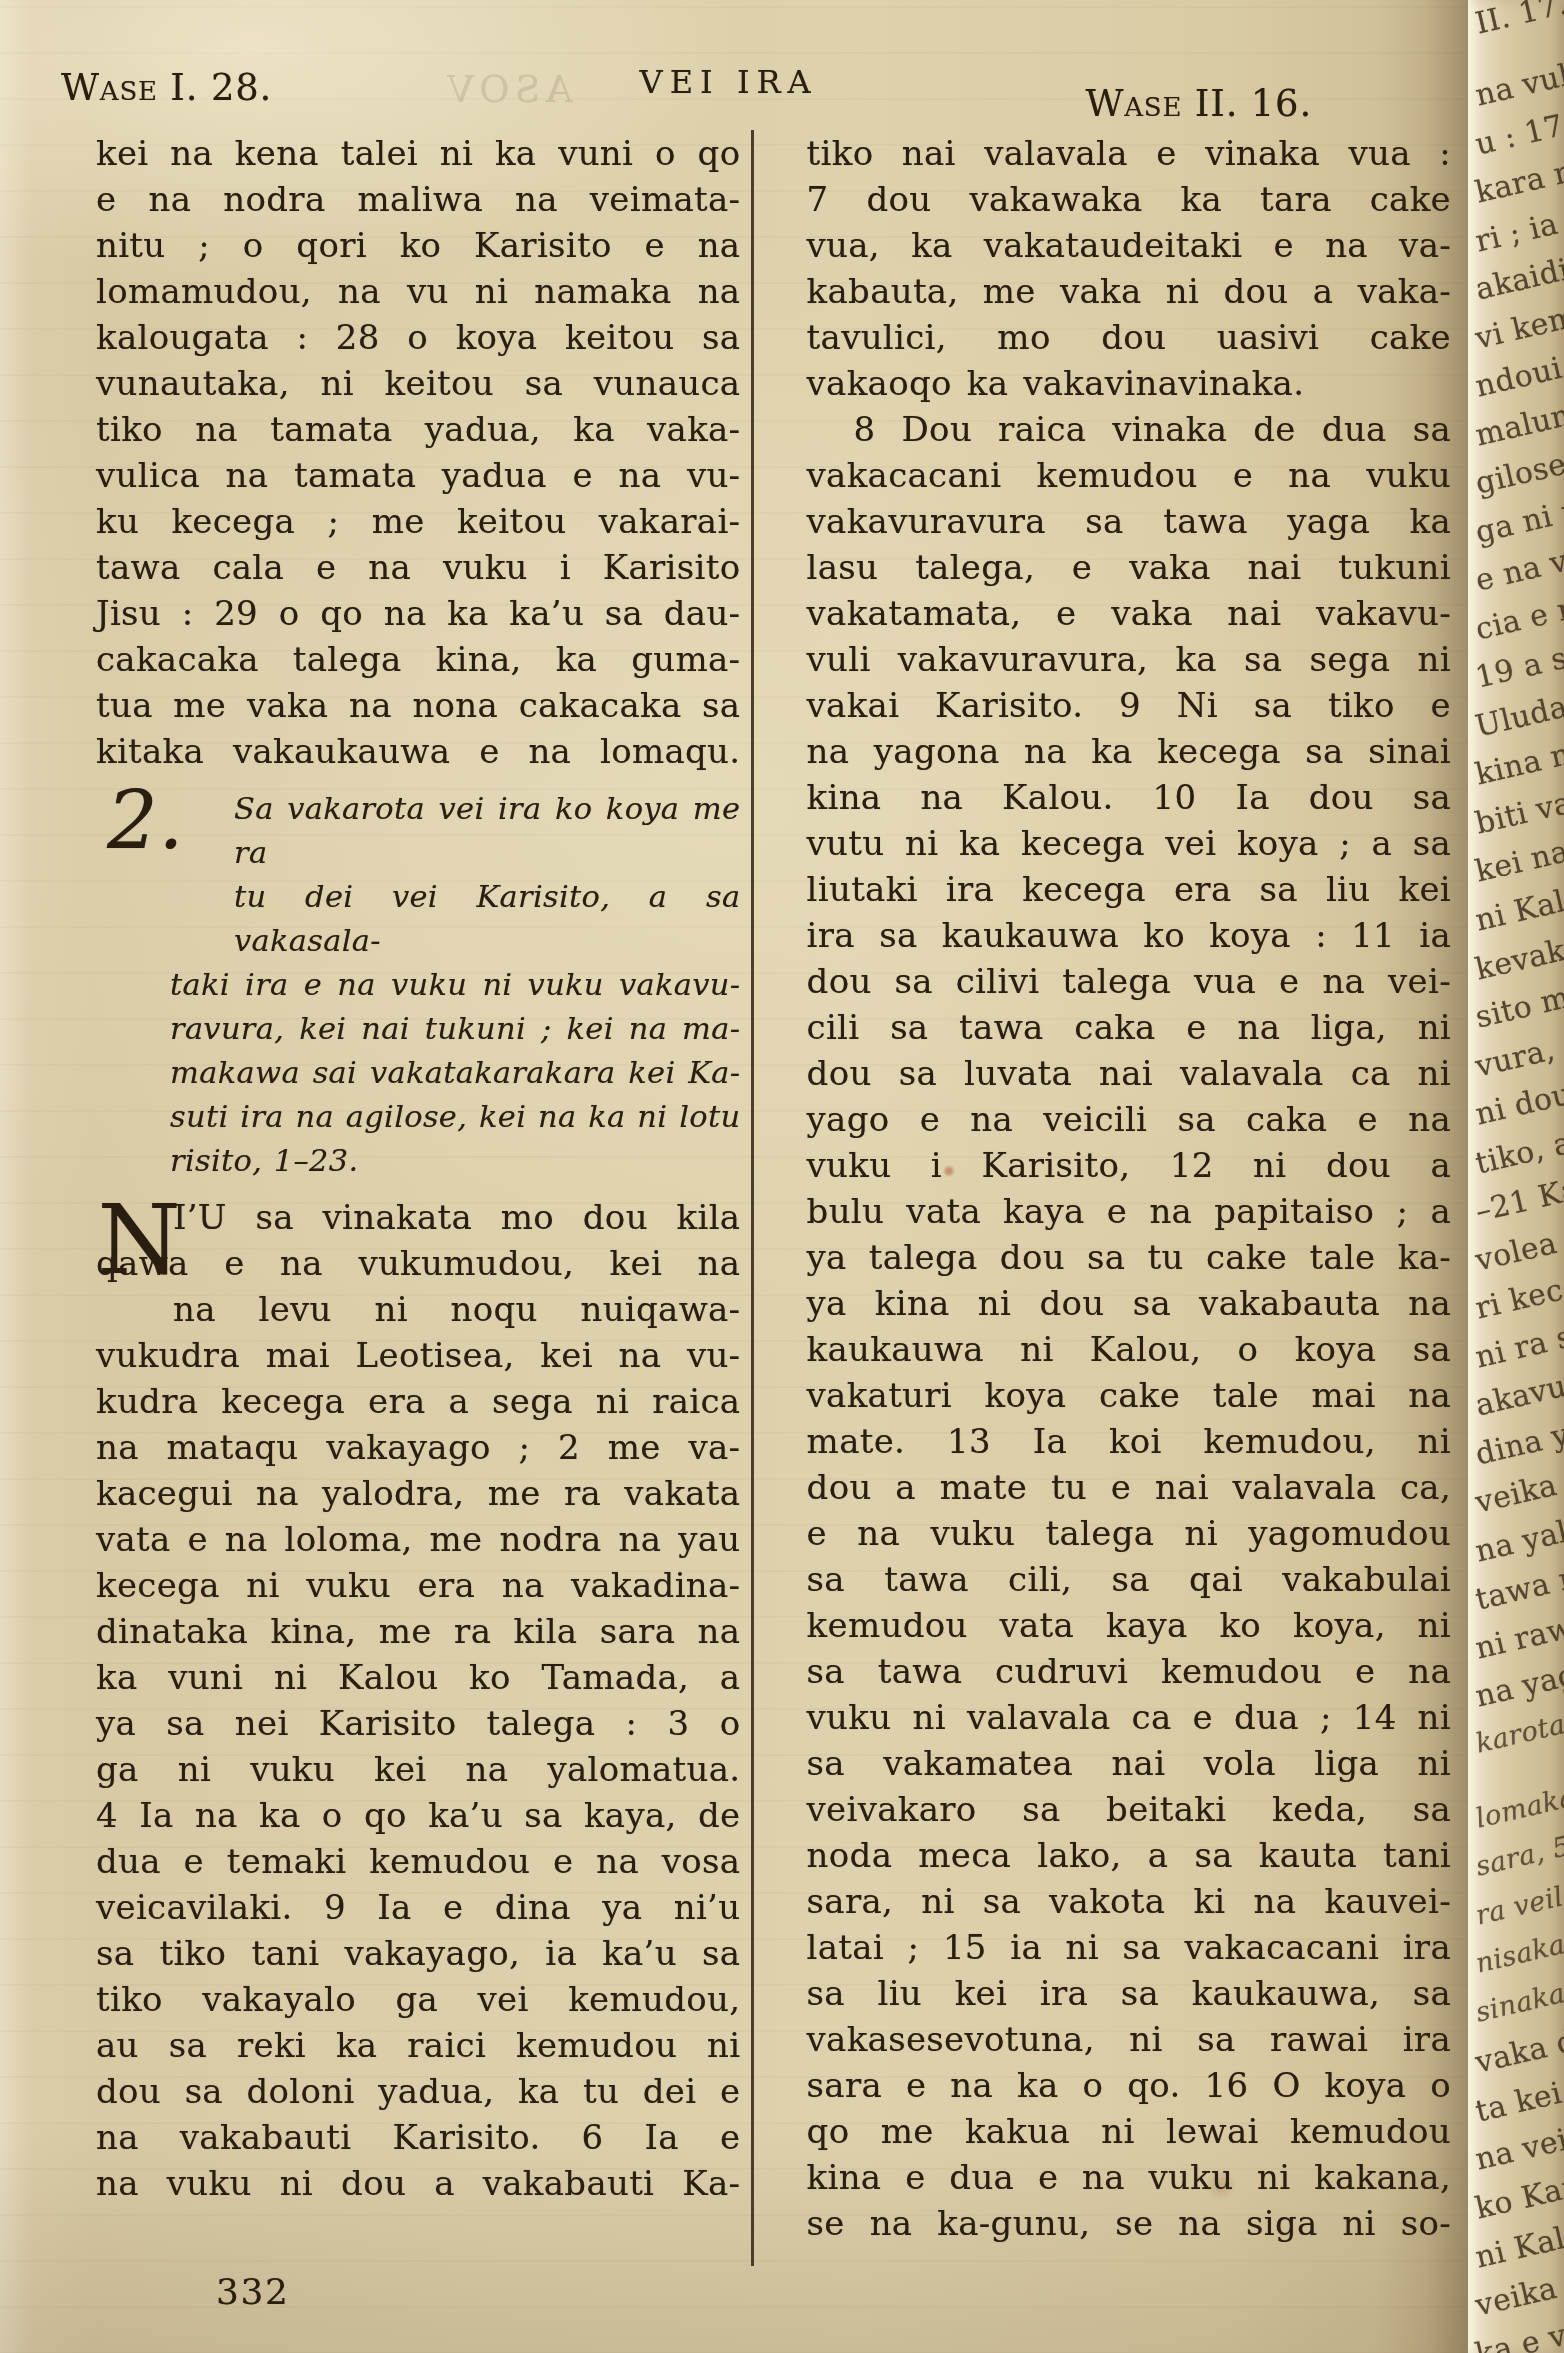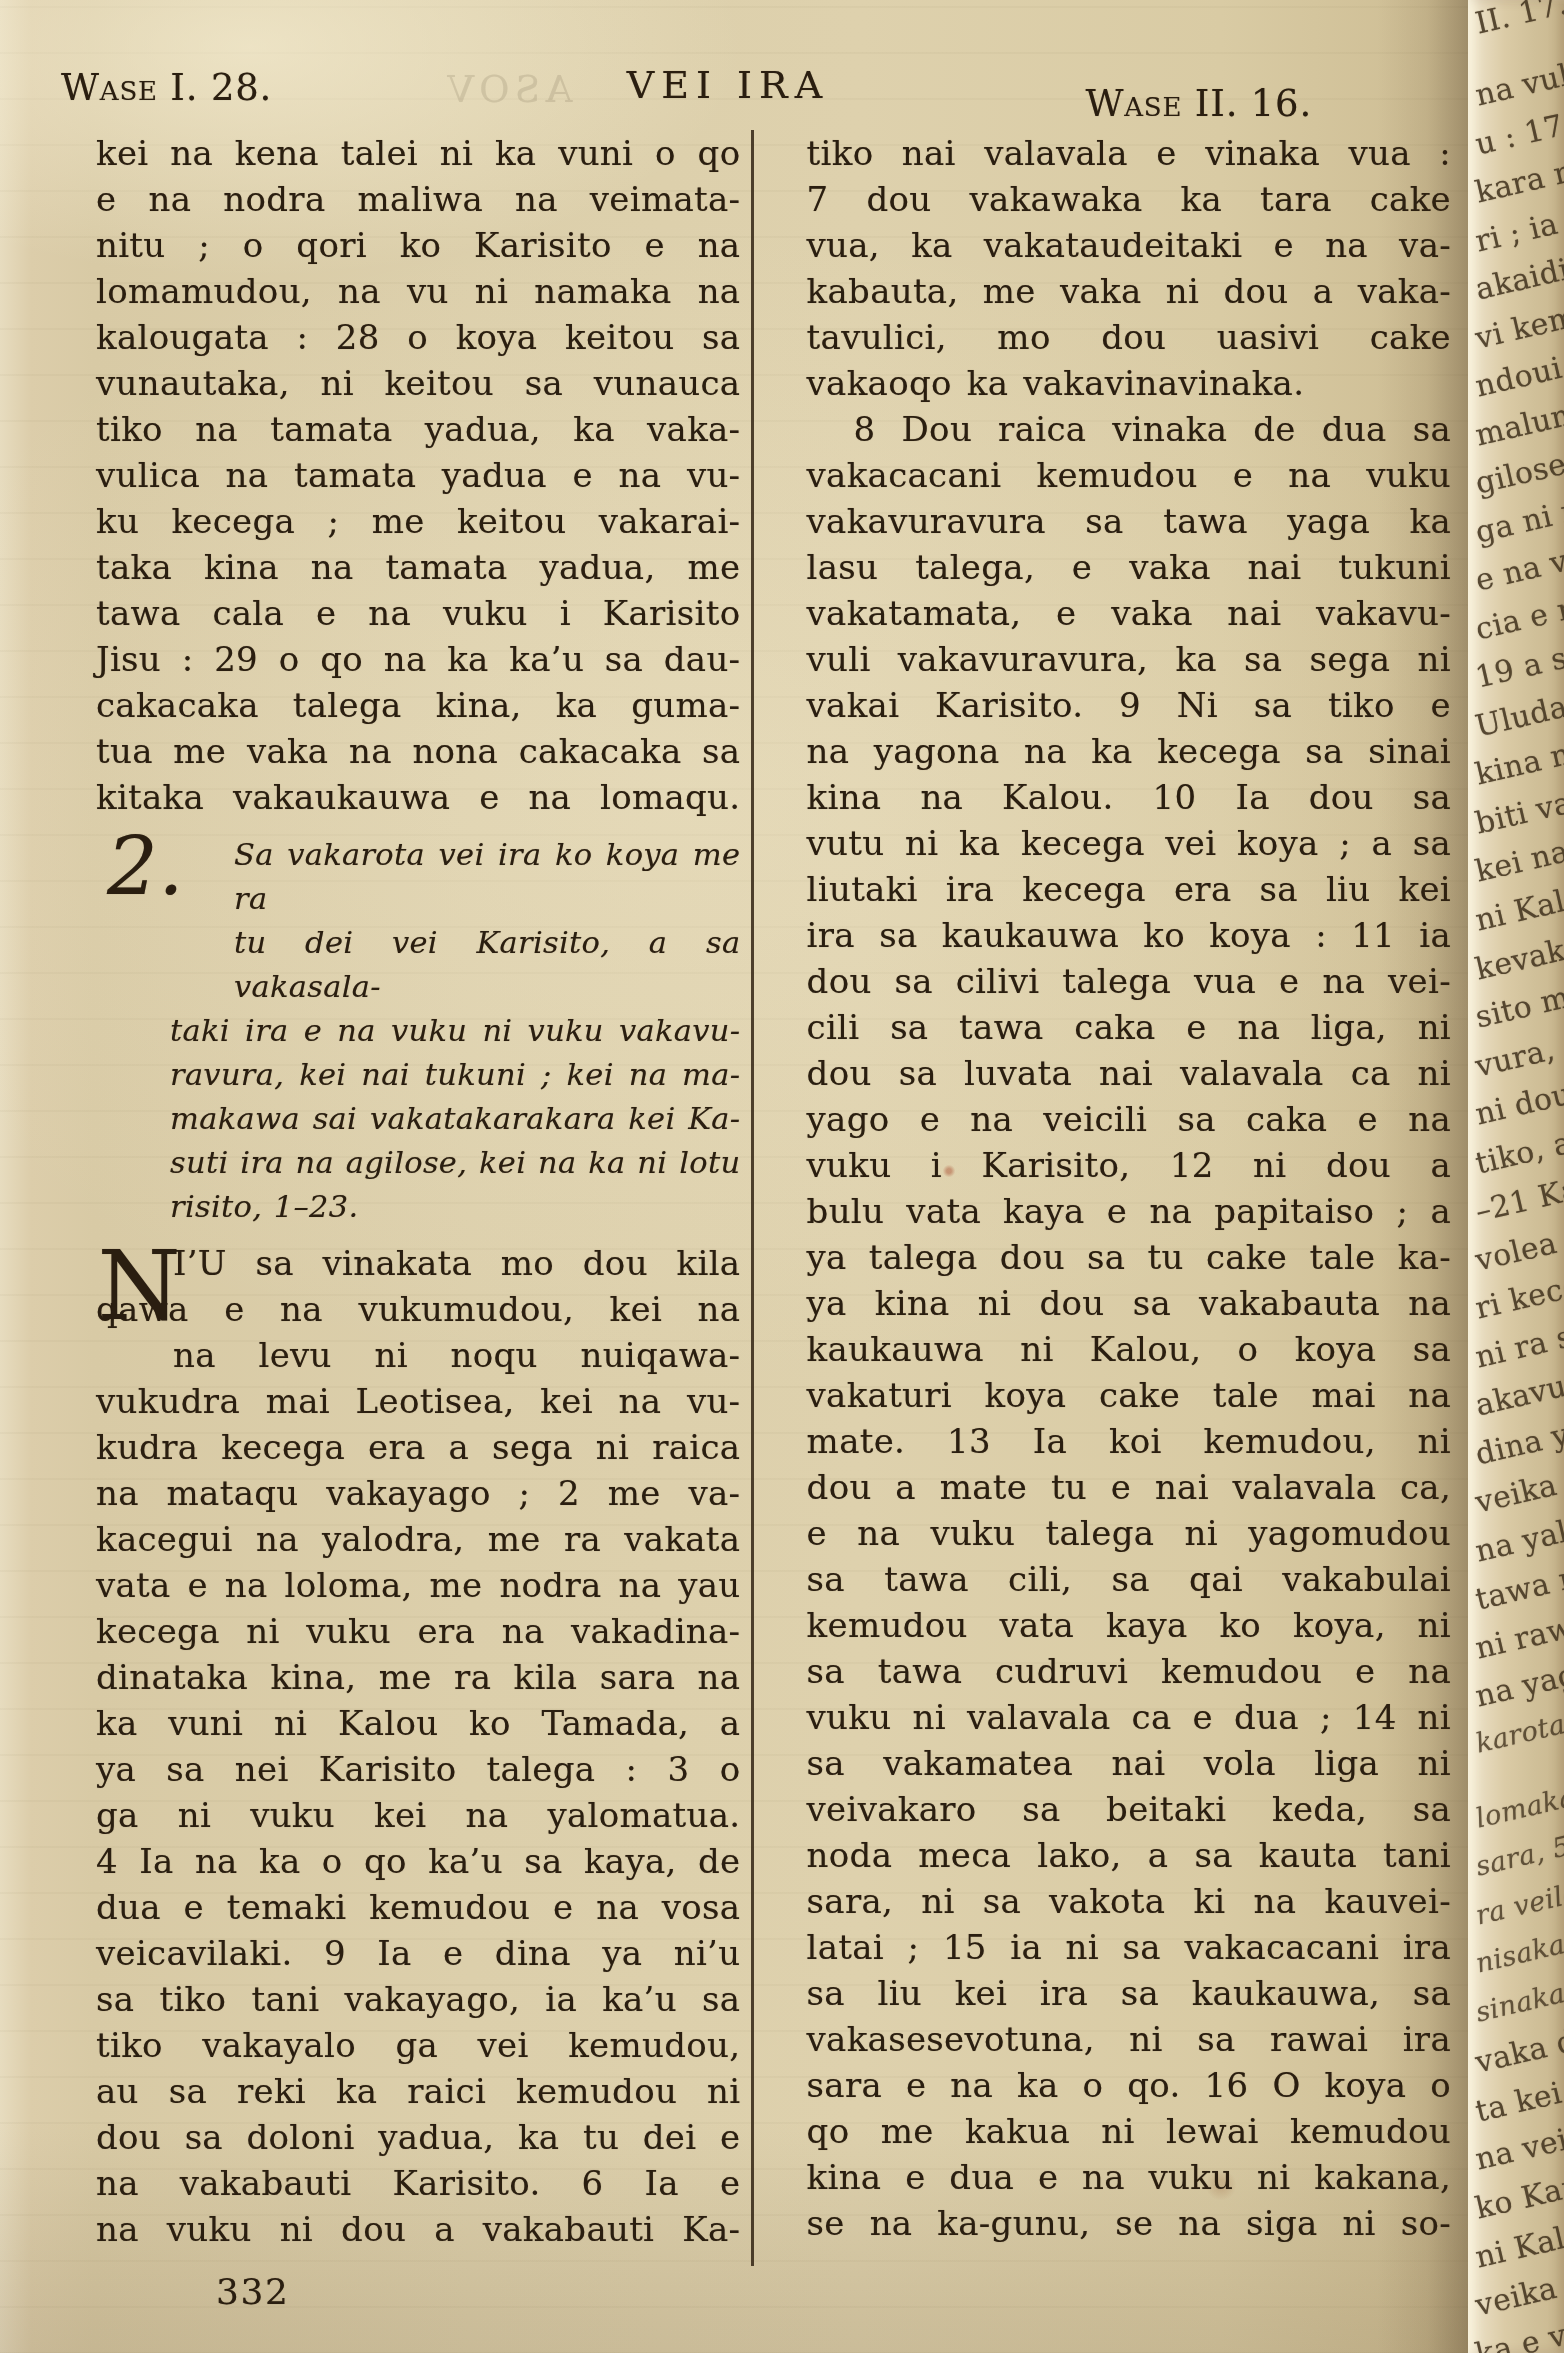--- a/index.html
+++ b/index.html
@@ -14,21 +14,21 @@
       radial-gradient(circle at 1221px 2185px, rgba(150,95,55,.20) 0 5.5px, rgba(150,95,55,0) 15.6px),
       repeating-linear-gradient(0deg, rgba(120,108,70,.05) 0 1.6px, rgba(0,0,0,0) 1.6px 46px),
       linear-gradient(180deg, rgba(0,0,0,0) 90%, rgba(100,78,45,.16) 100%),
       linear-gradient(90deg,#e7dcbf 0%,#dccdaa 2%,#d8caa5 6%,#dccfab 30%,#ded1ad 55%,#d9cba4 78%,#cfbf96 90%,#c6b489 100%);
   }
   .ink{ text-shadow:0 0 0.8px rgba(46,30,12,.45); }
 
   
   .running-head{position:absolute;top:66px;left:0;width:1468px;height:55px;font-size:37px;}
   .rh-left{position:absolute;left:61px;top:0;font-variant:small-caps;letter-spacing:0.8px;}
-  .rh-center{position:absolute;left:50%;top:-3.1px;transform:translateX(-53%);letter-spacing:7px;font-size:38px;}
+  .rh-center{position:absolute;left:50%;top:-3.1px;transform:translateX(-53%);letter-spacing:7px;font-size:32px;}
   .rh-right{position:absolute;right:156px;top:16px;font-variant:small-caps;letter-spacing:0.8px;}
   .rh-ghost{position:absolute;left:442px;top:1.6px;transform:scaleX(-1);opacity:.12;letter-spacing:5.5px;color:#3a2c16;}
 
   
   .columns{position:absolute;left:61px;top:130px;width:1390px;display:flex;}
   .col{width:676px;font-size:34px;line-height:46px;word-spacing:3.9px;letter-spacing:0.3px;margin-left:35px;}
   .divider{width:2.3px;background:rgba(50,37,20,.85);margin-left:11px;margin-right:18px;height:2136px;}
   .line{text-align:justify;text-align-last:justify;text-justify:inter-word;white-space:normal;}
   .line.endline{text-align-last:left;}
   .para{position:relative;}
@@ -74,21 +74,20 @@
         <div class="para">
           <div class="line">kei na kena talei ni ka vuni o qo</div>
           <div class="line">e na nodra maliwa na veimata-</div>
           <div class="line">nitu ; o qori ko Karisito e na</div>
           <div class="line">lomamudou, na vu ni namaka na</div>
           <div class="line">kalougata : 28 o koya keitou sa</div>
           <div class="line">vunautaka, ni keitou sa vunauca</div>
           <div class="line">tiko na tamata yadua, ka vaka-</div>
           <div class="line">vulica na tamata yadua e na vu-</div>
           <div class="line">ku kecega ; me keitou vakarai-</div>
-          <div class="line">taka kina na tamata yadua, me</div>
           <div class="line">tawa cala e na vuku i Karisito</div>
           <div class="line">Jisu : 29 o qo na ka ka’u sa dau-</div>
           <div class="line">cakacaka talega kina, ka guma-</div>
           <div class="line">tua me vaka na nona cakacaka sa</div>
           <div class="line">kitaka vakaukauwa e na lomaqu.</div>
         </div>
         <div class="para summary">
           <span class="drop-num">2.</span>
           <div class="line hang">Sa vakarota vei ira ko koya me ra</div>
           <div class="line hang">tu dei vei Karisito, a sa vakasala-</div>

